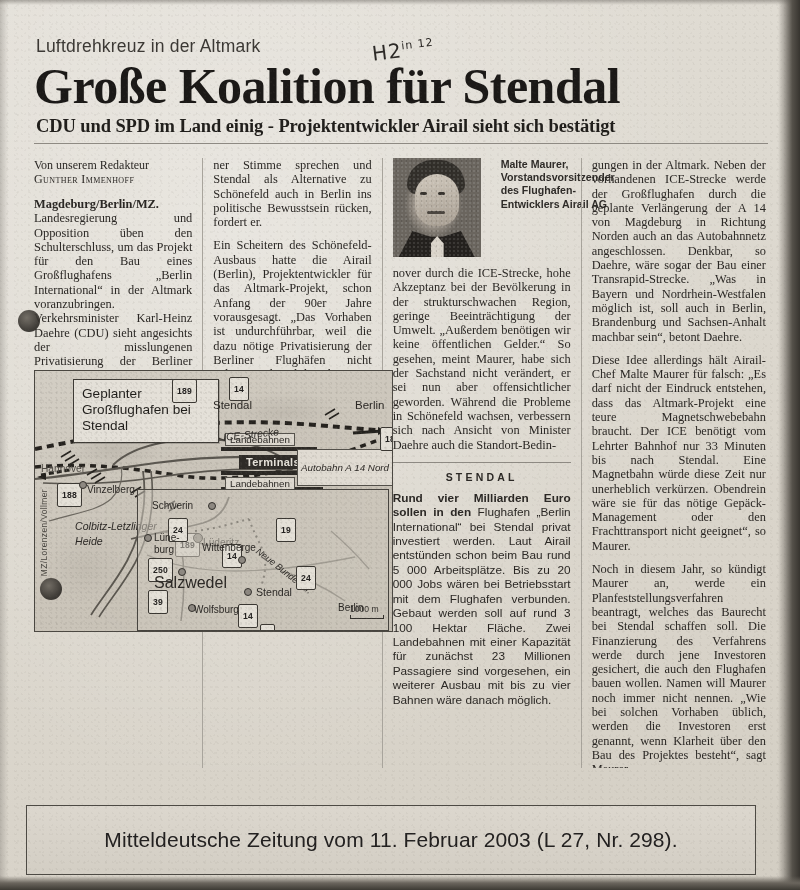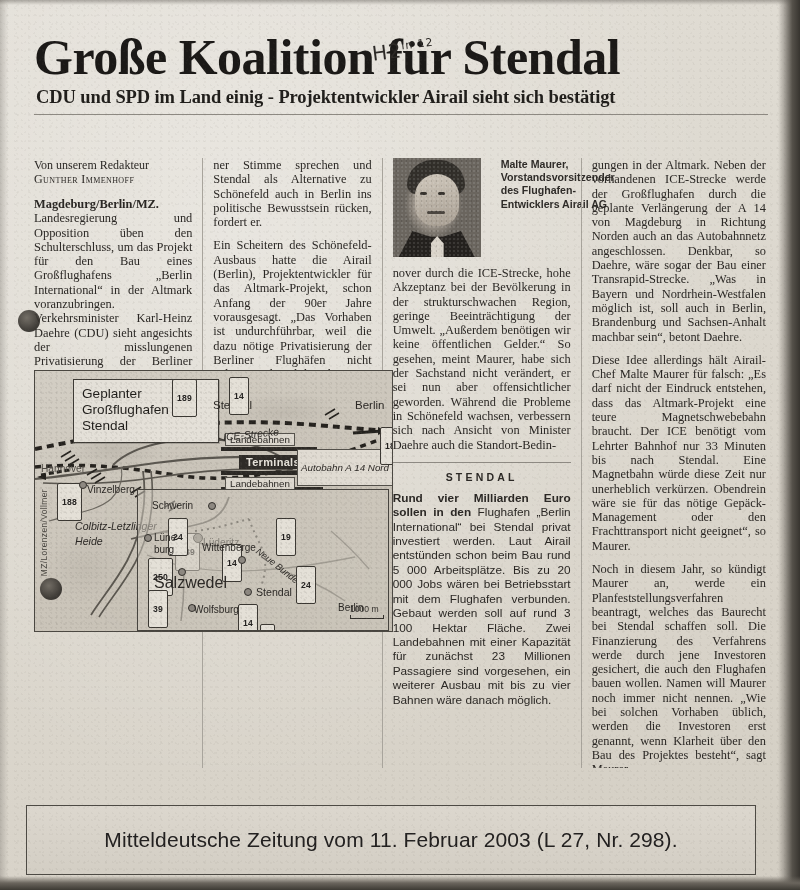--- a/index.html
+++ b/index.html
@@ -273,21 +273,21 @@
     background: #2e2b27; color: #e8e4dc; padding: 1px 7px; font-weight: 700;
     font-size: 11px; letter-spacing: .3px;
   }
   .map-label.graybox {
     background: #ddd8cf; border: 1px solid #55524c; padding: 0px 4px; font-size: 9.8px;
   }
   .shield {
     position: absolute;
     background: #3a3732; color: #ece8e0;
     font-size: 8.6px; font-weight: 700;
-    padding: 13px 4px;
+    padding: 6px 4px;
     border-radius: 2px;
     border: 1px solid #1f1d1a;
     letter-spacing: .2px;
   }
   .shield.light {
     background: #e4e0d7; color: #232120; border: 1px solid #3a3732;
   }
   .city-dot {
     position: absolute; width: 8px; height: 8px; border-radius: 50%;
     background: #8e8982; border: 1.6px solid #33302c;
@@ -338,20 +338,21 @@
     letter-spacing: .1px;
   }
 </style>
 </head>
 <body>
 
 <div class="scan">
 
   <div class="article">
 
+    <div class="kicker">Luftdrehkreuz in der Altmark</div>
     <div class="headline">Große Koalition für Stendal</div>
     <div class="subhead">CDU und SPD im Land einig - Projektentwickler Airail sieht sich bestätigt</div>
     <div class="rule"></div>
 
     <div class="cols">
 
       <div class="col c1">
         <div class="byline">
           <div>Von unserem Redakteur</div>
           <div class="name">Gunther Immenhoff</div>

